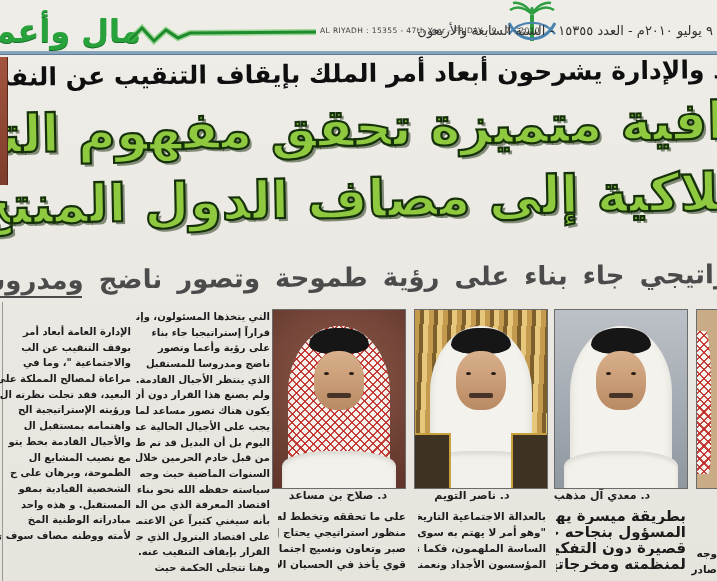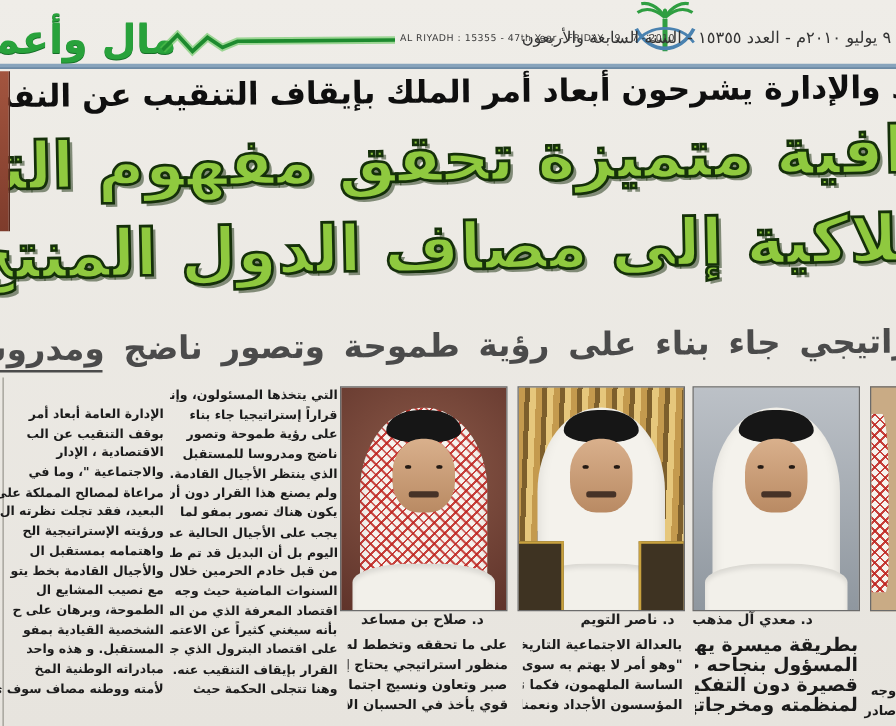--- a/index.html
+++ b/index.html
@@ -56,21 +56,21 @@
   .mustache{position:absolute;bottom:20%;left:27%;width:46%;height:9%;
             background:#463227;border-radius:2px;}
   .thobe{position:absolute;bottom:0;left:7%;width:86%;height:21%;background:#f2f0ea;
          border-radius:40% 40% 0 0;box-shadow:inset 0 3px 4px rgba(0,0,0,.1);}
   .bisht{position:absolute;bottom:0;width:26%;height:30%;background:#3e3322;
          border-top:2px solid #c9a23f;}
   .bisht.l{left:0;border-right:2px solid #c9a23f;}
   .bisht.r{right:0;border-left:2px solid #c9a23f;}
   .caption{top:489px;width:132px;font-size:11px;font-weight:bold;color:#1f1f1f;
            text-align:center;direction:rtl;white-space:nowrap;}
-  .cap1{left:272px;} .cap2{left:436px;} .cap3{left:536px;}
+  .cap1{left:272px;} .cap2{left:406px;} .cap3{left:536px;}
   
   .col{direction:rtl;color:#1b1b1b;font-weight:bold;overflow:hidden;}
   .col .line{white-space:nowrap;text-align:right;overflow:hidden;}
   .col-a{left:0;top:324px;width:131px;height:272px;font-size:10px;}
   .col-b{left:136px;top:309px;width:134px;height:272px;font-size:10px;}
   .col-a .line,.col-b .line{height:15.7px;line-height:15.7px;}
   .col-c{left:278px;top:508px;width:128px;height:73px;font-size:10.5px;}
   .col-d{left:418px;top:508px;width:128px;height:73px;font-size:10.5px;}
   .col-e{left:556px;top:508px;width:130px;height:73px;font-size:15px;}
   .col-f{left:691px;top:508px;width:26px;height:73px;font-size:10.5px;margin-top:37px;}
@@ -149,46 +149,46 @@
   <div class="check-frag"></div>
 </div>
 
 <div class="abs caption cap1">د. صلاح بن مساعد</div>
 <div class="abs caption cap2">د. ناصر التويم</div>
 <div class="abs caption cap3">د. معدي آل مذهب</div>
 
 <div class="abs col col-a">
     <div class="line">الإدارة العامة أبعاد أمر</div>
     <div class="line">بوقف التنقيب عن الب</div>
-    <div class="line">الاقتصادية ، الإدار</div>
     <div class="line">والاجتماعية "، وما في</div>
     <div class="line">مراعاة لمصالح المملكة على</div>
     <div class="line">البعيد، فقد تجلت نظرته ال</div>
     <div class="line">ورؤيته الإستراتيجية الح</div>
     <div class="line">واهتمامه بمستقبل ال</div>
     <div class="line">والأجيال القادمة بخط يتو</div>
     <div class="line">مع نصيب المشايع ال</div>
     <div class="line">الطموحة، وبرهان على ح</div>
     <div class="line">الشخصية القيادية بمفو</div>
     <div class="line">المستقبل. و هذه واحد</div>
     <div class="line">مبادراته الوطنية المخ</div>
     <div class="line">لأمته ووطنه مصاف سوف ي</div>
   </div>
 <div class="abs col col-b">
     <div class="line">التي يتخذها المسئولون، وإنما</div>
     <div class="line">قراراً إستراتيجيا جاء بناء</div>
-    <div class="line">على رؤية طموحة وتصور</div>
+    <div class="line">على رؤية وأعما وتصور</div>
     <div class="line">ناضج ومدروسا للمستقبل</div>
     <div class="line">الذي ينتظر الأجيال القادمة.</div>
     <div class="line">ولم يصنع هذا القرار دون أن</div>
-    <div class="line">يكون هناك تصور بمفو لما</div>
+    <div class="line">يكون هناك تصور مساعد لما</div>
     <div class="line">يجب على الأجيال الحالية عمله</div>
     <div class="line">اليوم بل أن البديل قد تم طرحه</div>
     <div class="line">من قبل خادم الحرمين خلال</div>
     <div class="line">السنوات الماضية حيث وجه</div>
+    <div class="line">سياسته حفظه الله نحو بناء</div>
     <div class="line">اقتصاد المعرفة الذي من المؤكد</div>
     <div class="line">بأنه سيغني كثيراً عن الاعتماد</div>
     <div class="line">على اقتصاد البترول الذي جاء</div>
     <div class="line">القرار بإيقاف التنقيب عنه.</div>
     <div class="line">وهنا تتجلى الحكمة حيث</div>
   </div>
 <div class="abs col col-c">
     <div class="line">على ما تحققه وتخطط له من</div>
     <div class="line">منظور استراتيجي يحتاج إلى</div>
     <div class="line">صبر وتعاون ونسيج اجتماعي</div>

